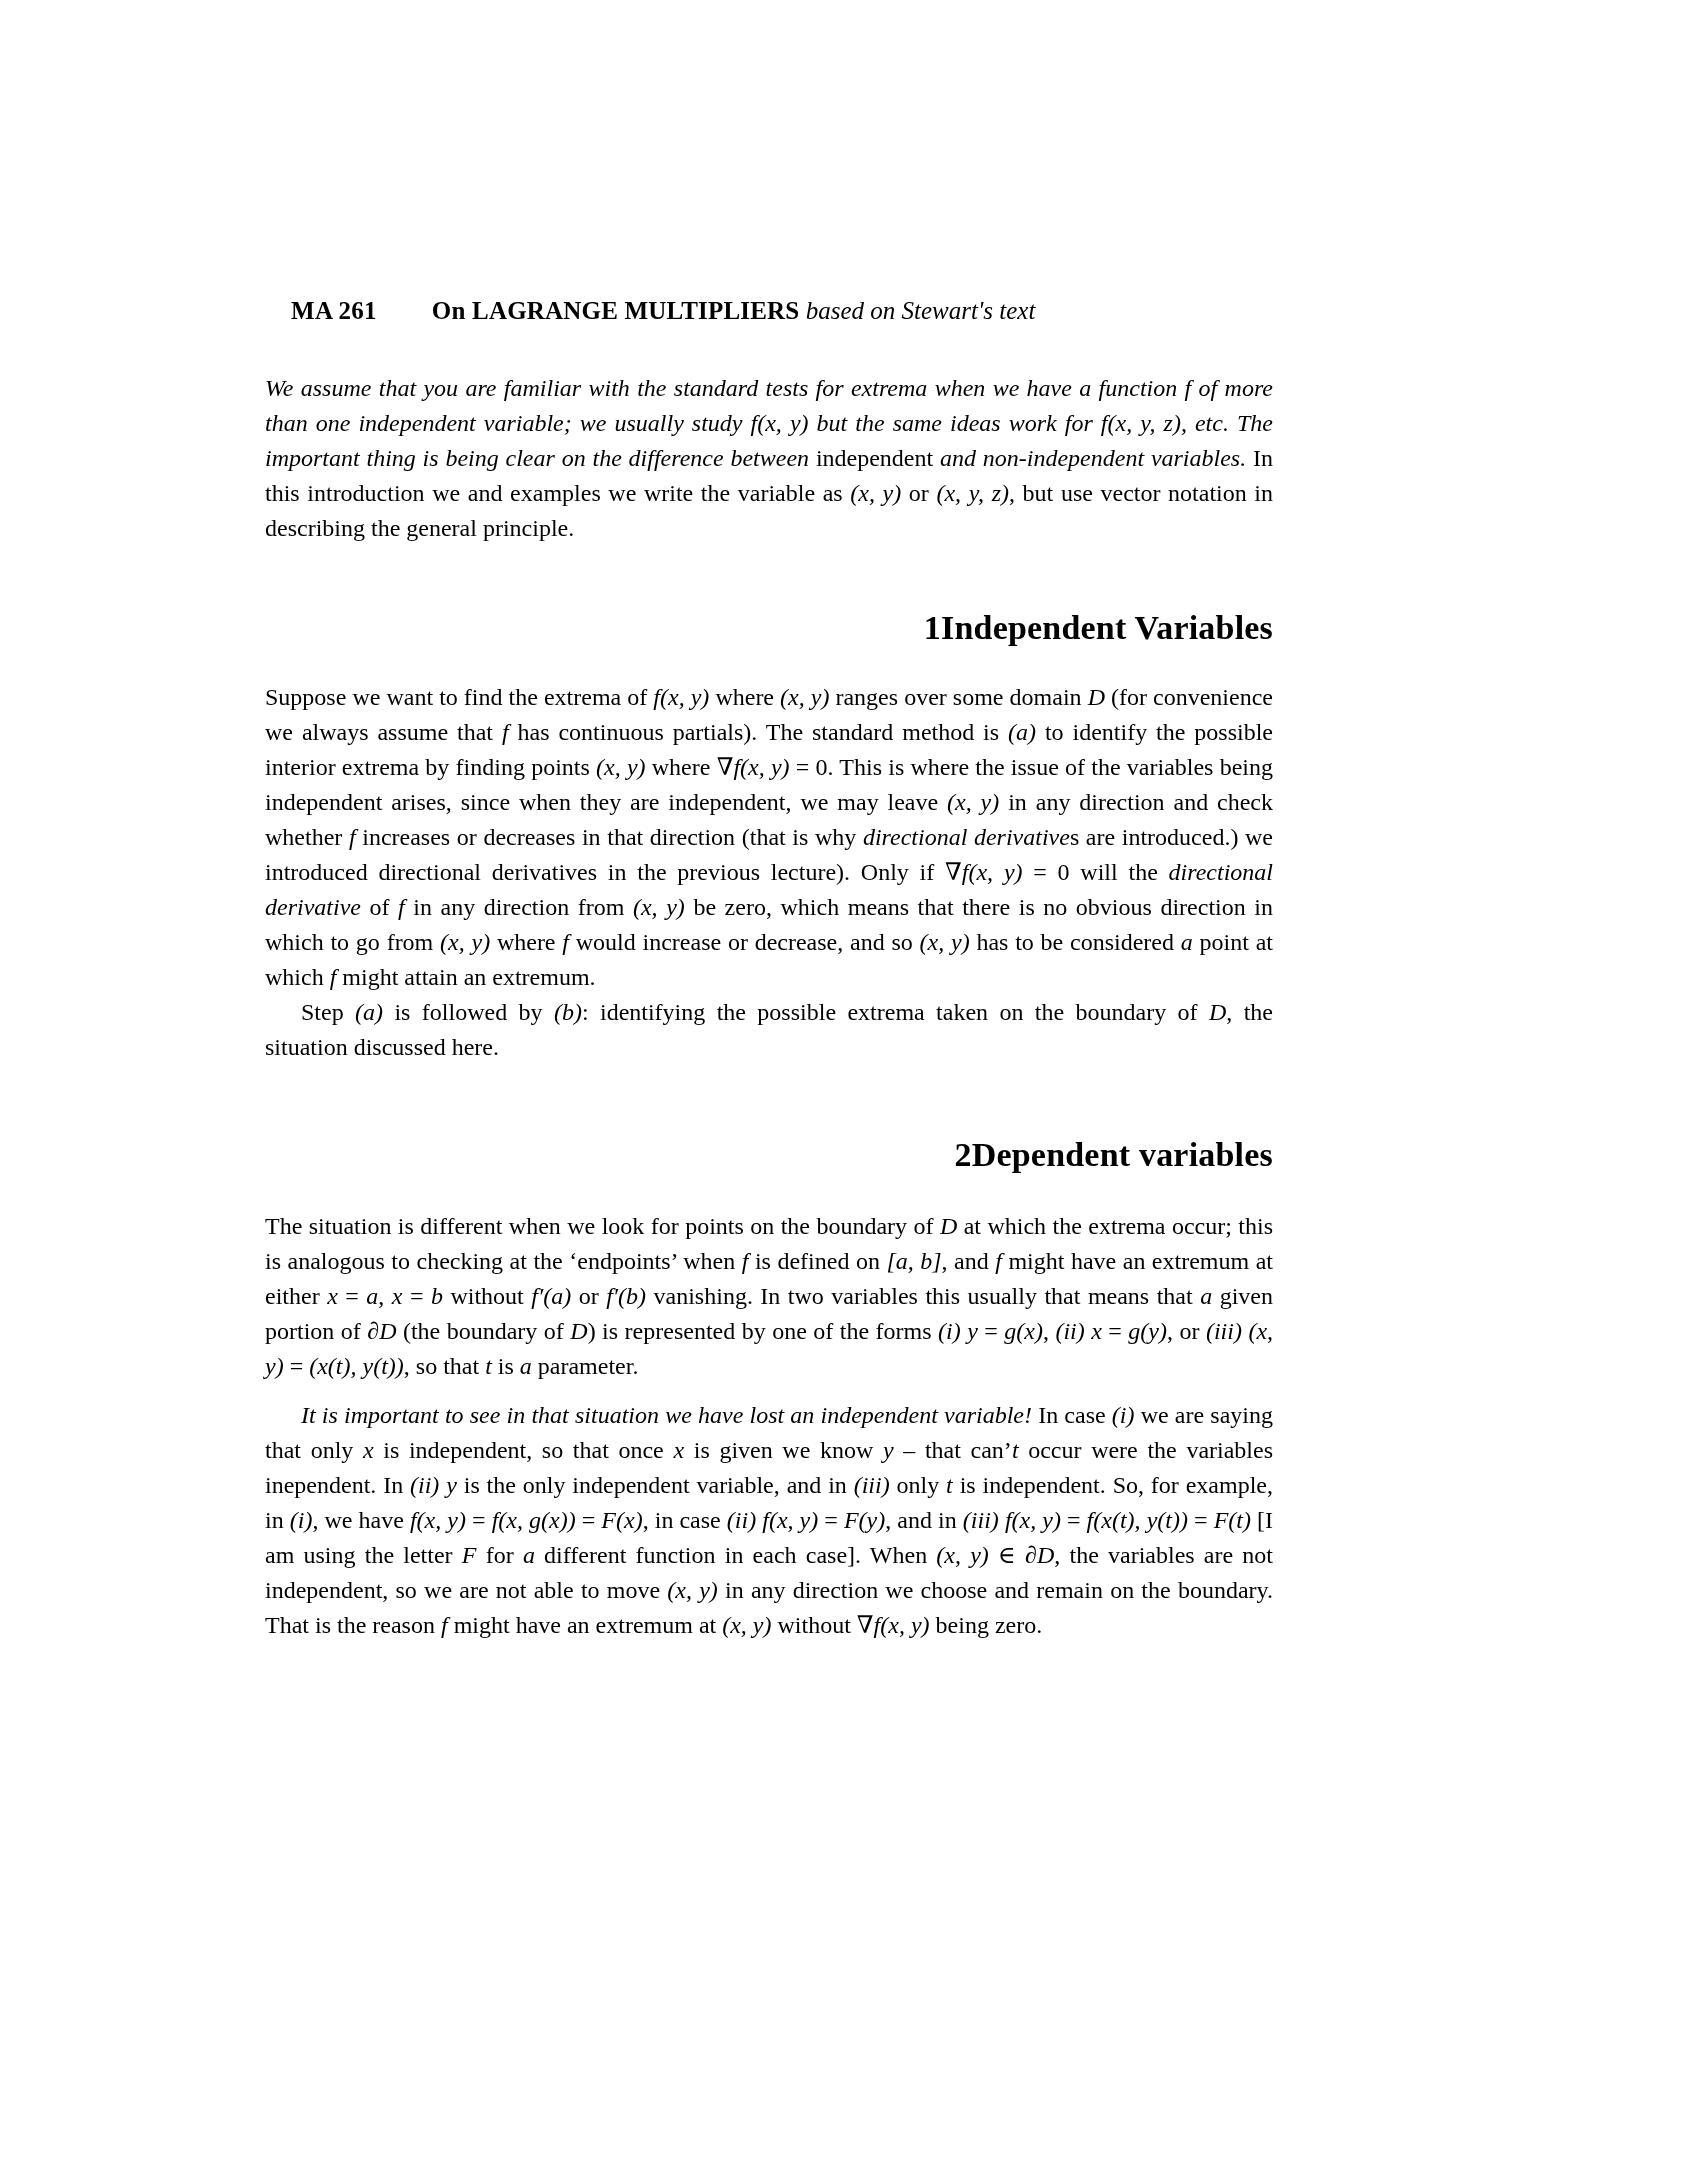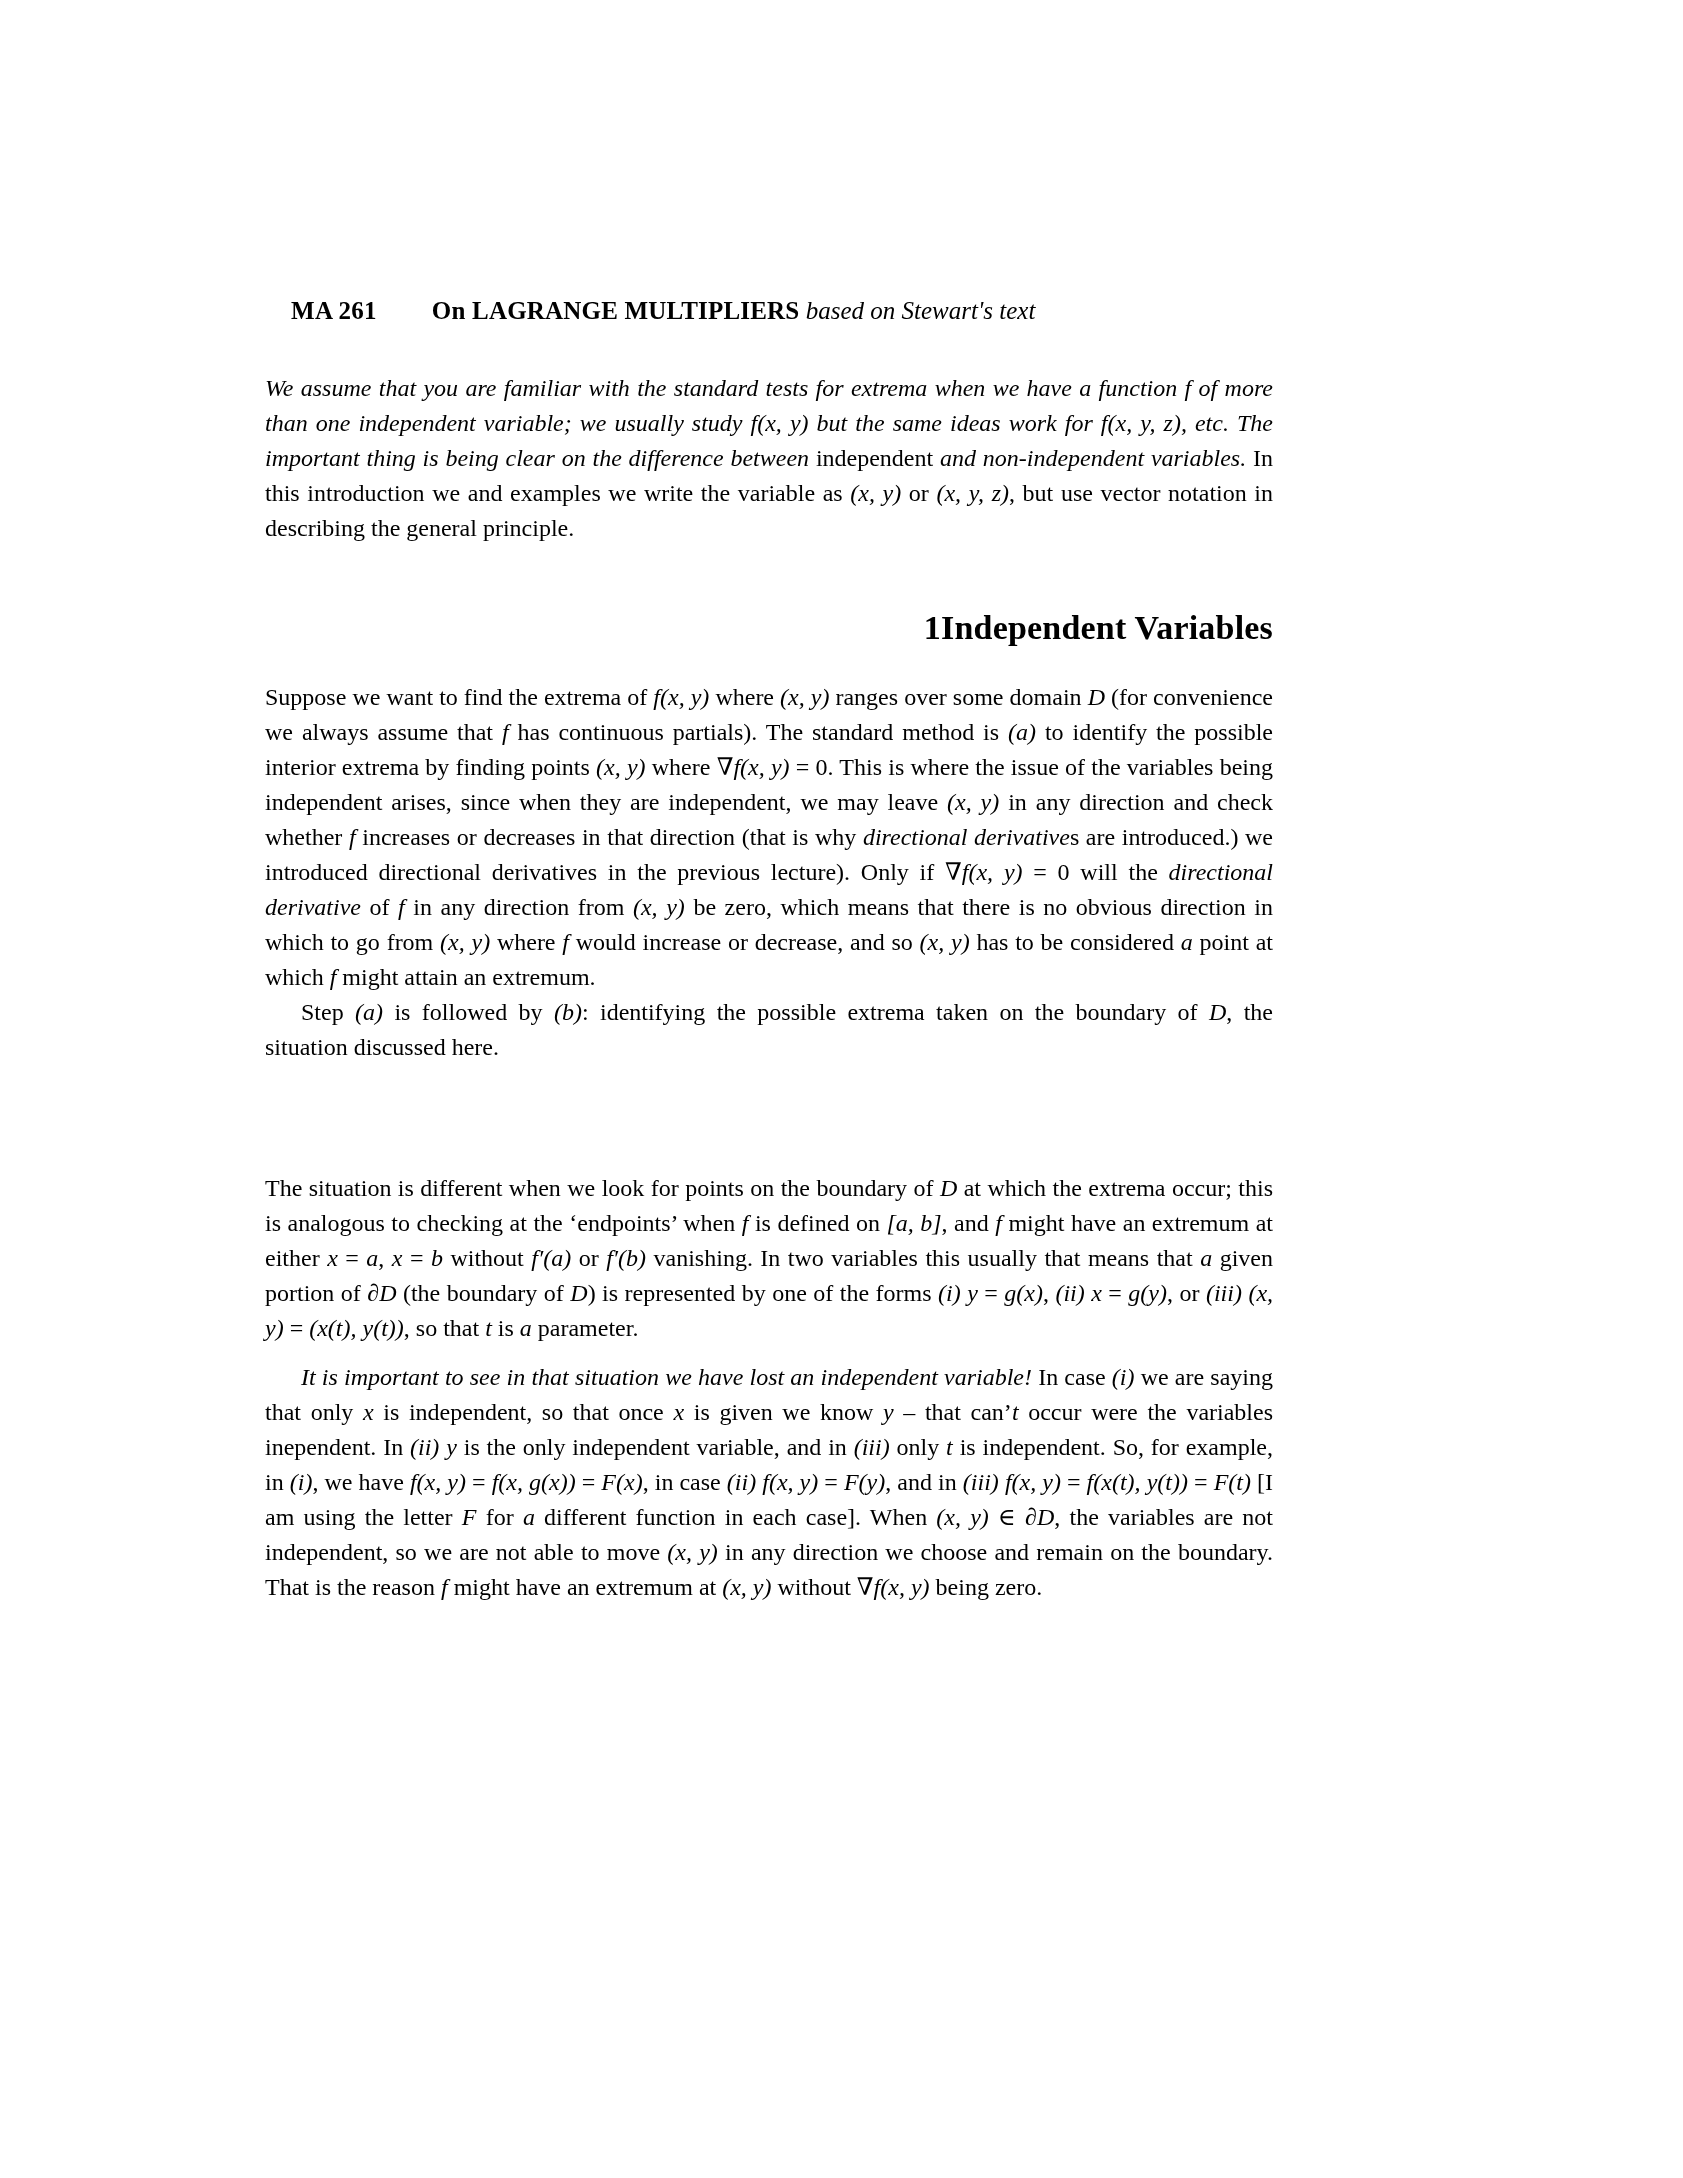--- a/index.html
+++ b/index.html
@@ -110,20 +110,21 @@
 
     <h2 class="section"><span class="num">1</span><span>Independent Variables</span></h2>
 
     <div class="sp-after-h1"></div>
 
     <p class="body">Suppose we want to find the extrema of <span class="mi">f(x, y)</span> where <span class="mi">(x, y)</span> ranges over some domain <span class="mi">D</span> (for convenience we always assume that <span class="mi">f</span> has continuous partials). The standard method is <span class="mi">(a)</span> to identify the possible interior extrema by finding points <span class="mi">(x, y)</span> where <span class="mi">∇f(x, y)</span> = 0. This is where the issue of the variables being independent arises, since when they are independent, we may leave <span class="mi">(x, y)</span> in any direction and check whether <span class="mi">f</span> increases or decreases in that direction (that is why <span class="it">directional derivative</span>s are introduced.) we introduced directional derivatives in the previous lecture). Only if <span class="mi">∇f(x, y)</span> = 0 will the <span class="it">directional derivative</span> of <span class="mi">f</span> in any direction from <span class="mi">(x, y)</span> be zero, which means that there is no obvious direction in which to go from <span class="mi">(x, y)</span> where <span class="mi">f</span> would increase or decrease, and so <span class="mi">(x, y)</span> has to be considered <span class="mi">a</span> point at which <span class="mi">f</span> might attain an extremum.</p>
     <p class="body indent">Step <span class="mi">(a)</span> is followed by <span class="mi">(b)</span>: identifying the possible extrema taken on the boundary of <span class="mi">D</span>, the situation discussed here.</p>
 
     <div class="sp-before-h2"></div>
 
+    <h2 class="section"><span class="num">2</span><span>Dependent variables</span></h2>
 
     <div class="sp-after-h2"></div>
 
     <p class="body">The situation is different when we look for points on the boundary of <span class="mi">D</span> at which the extrema occur; this is analogous to checking at the ‘endpoints’ when <span class="mi">f</span> is defined on <span class="mi">[a, b]</span>, and <span class="mi">f</span> might have an extremum at either <span class="mi">x</span> = <span class="mi">a</span>, <span class="mi">x</span> = <span class="mi">b</span> without <span class="mi">f′(a)</span> or <span class="mi">f′(b)</span> vanishing. In two variables this usually that means that <span class="mi">a</span> given portion of <span class="mi">∂D</span> (the boundary of <span class="mi">D</span>) is represented by one of the forms <span class="mi">(i)</span> <span class="mi">y</span> = <span class="mi">g(x)</span>, <span class="mi">(ii)</span> <span class="mi">x</span> = <span class="mi">g(y)</span>, or <span class="mi">(iii)</span> <span class="mi">(x, y)</span> = <span class="mi">(x(t), y(t))</span>, so that <span class="mi">t</span> is <span class="mi">a</span> parameter.</p>
     <div class="sp-para"></div>
     <p class="body indent"><span class="it">It is important to see in that situation we have lost an independent variable!</span> In case <span class="mi">(i)</span> we are saying that only <span class="mi">x</span> is independent, so that once <span class="mi">x</span> is given we know <span class="mi">y</span> – that can’<span class="mi">t</span> occur were the variables inependent. In <span class="mi">(ii)</span> <span class="mi">y</span> is the only independent variable, and in <span class="mi">(iii)</span> only <span class="mi">t</span> is independent. So, for example, in <span class="mi">(i)</span>, we have <span class="mi">f(x, y)</span> = <span class="mi">f(x, g(x))</span> = <span class="mi">F(x)</span>, in case <span class="mi">(ii)</span> <span class="mi">f(x, y)</span> = <span class="mi">F(y)</span>, and in <span class="mi">(iii)</span> <span class="mi">f(x, y)</span> = <span class="mi">f(x(t), y(t))</span> = <span class="mi">F(t)</span> [I am using the letter <span class="mi">F</span> for <span class="mi">a</span> different function in each case]. When <span class="mi">(x, y)</span> ∈ <span class="mi">∂D</span>, the variables are not independent, so we are not able to move <span class="mi">(x, y)</span> in any direction we choose and remain on the boundary. That is the reason <span class="mi">f</span> might have an extremum at <span class="mi">(x, y)</span> without <span class="mi">∇f(x, y)</span> being zero.</p>
 
   </div>
 </div>
 

